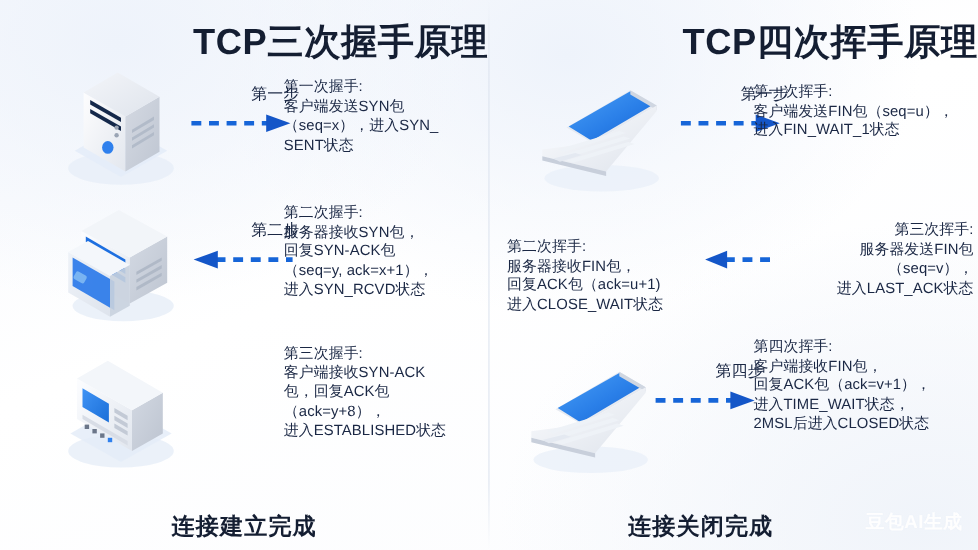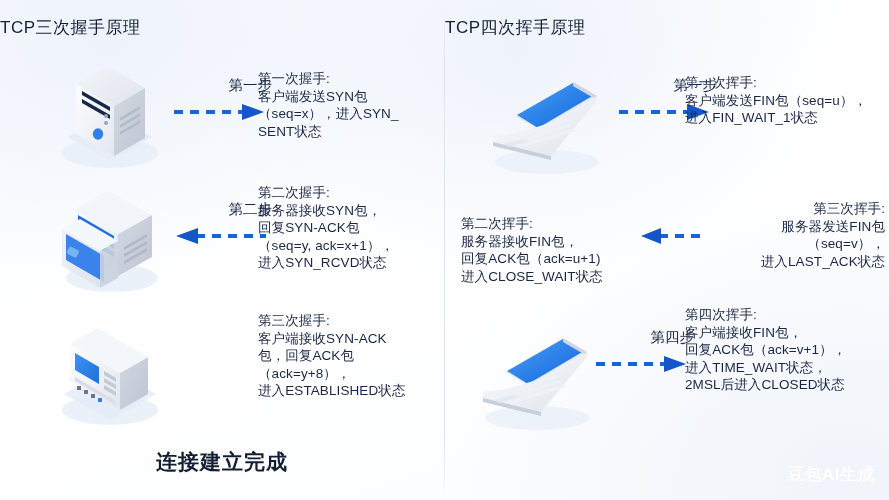--- a/index.html
+++ b/index.html
@@ -39,37 +39,38 @@
     height: 500px;
   }
   .panel.left { left: 0; }
   .panel.right { left: 445px; }
 
   .panel-title {
     position: absolute;
     top: 16px;
     left: 0;
     width: 444px;
-    text-align: left;
-    font-size: 17px;
-    font-weight: normal;
+    text-align: right;
+    font-size: 33px;
+    font-weight: bold;
     color: #141e32;
     letter-spacing: 0.5px;
     white-space: nowrap;
   }
 
   .panel-footer {
     position: absolute;
     left: 0;
     width: 444px;
     text-align: center;
     font-size: 21px;
     font-weight: bold;
     color: #141e32;
     letter-spacing: 1px;
+    margin-top: 16px;
   }
   .panel.left .panel-footer { top: 448px; }
   .panel.right .panel-footer { top: 448px; }
 
   
   .row {
     position: absolute;
     left: 0;
     width: 444px;
     height: 130px;
@@ -404,17 +405,18 @@
         </svg>
       </div>
 
       <div class="desc" style="left:240px; top:-8px; width:206px;">第四次挥手:
 客户端接收FIN包，
 回复ACK包（ack=v+1），
 进入TIME_WAIT状态，
 2MSL后进入CLOSED状态</div>
     </div>
 
+    <div class="panel-footer" style="left:-30px;">连接关闭完成</div>
   </div>
 
   <div class="watermark">豆包AI生成</div>
 
 </div>
 
 </body></html>

